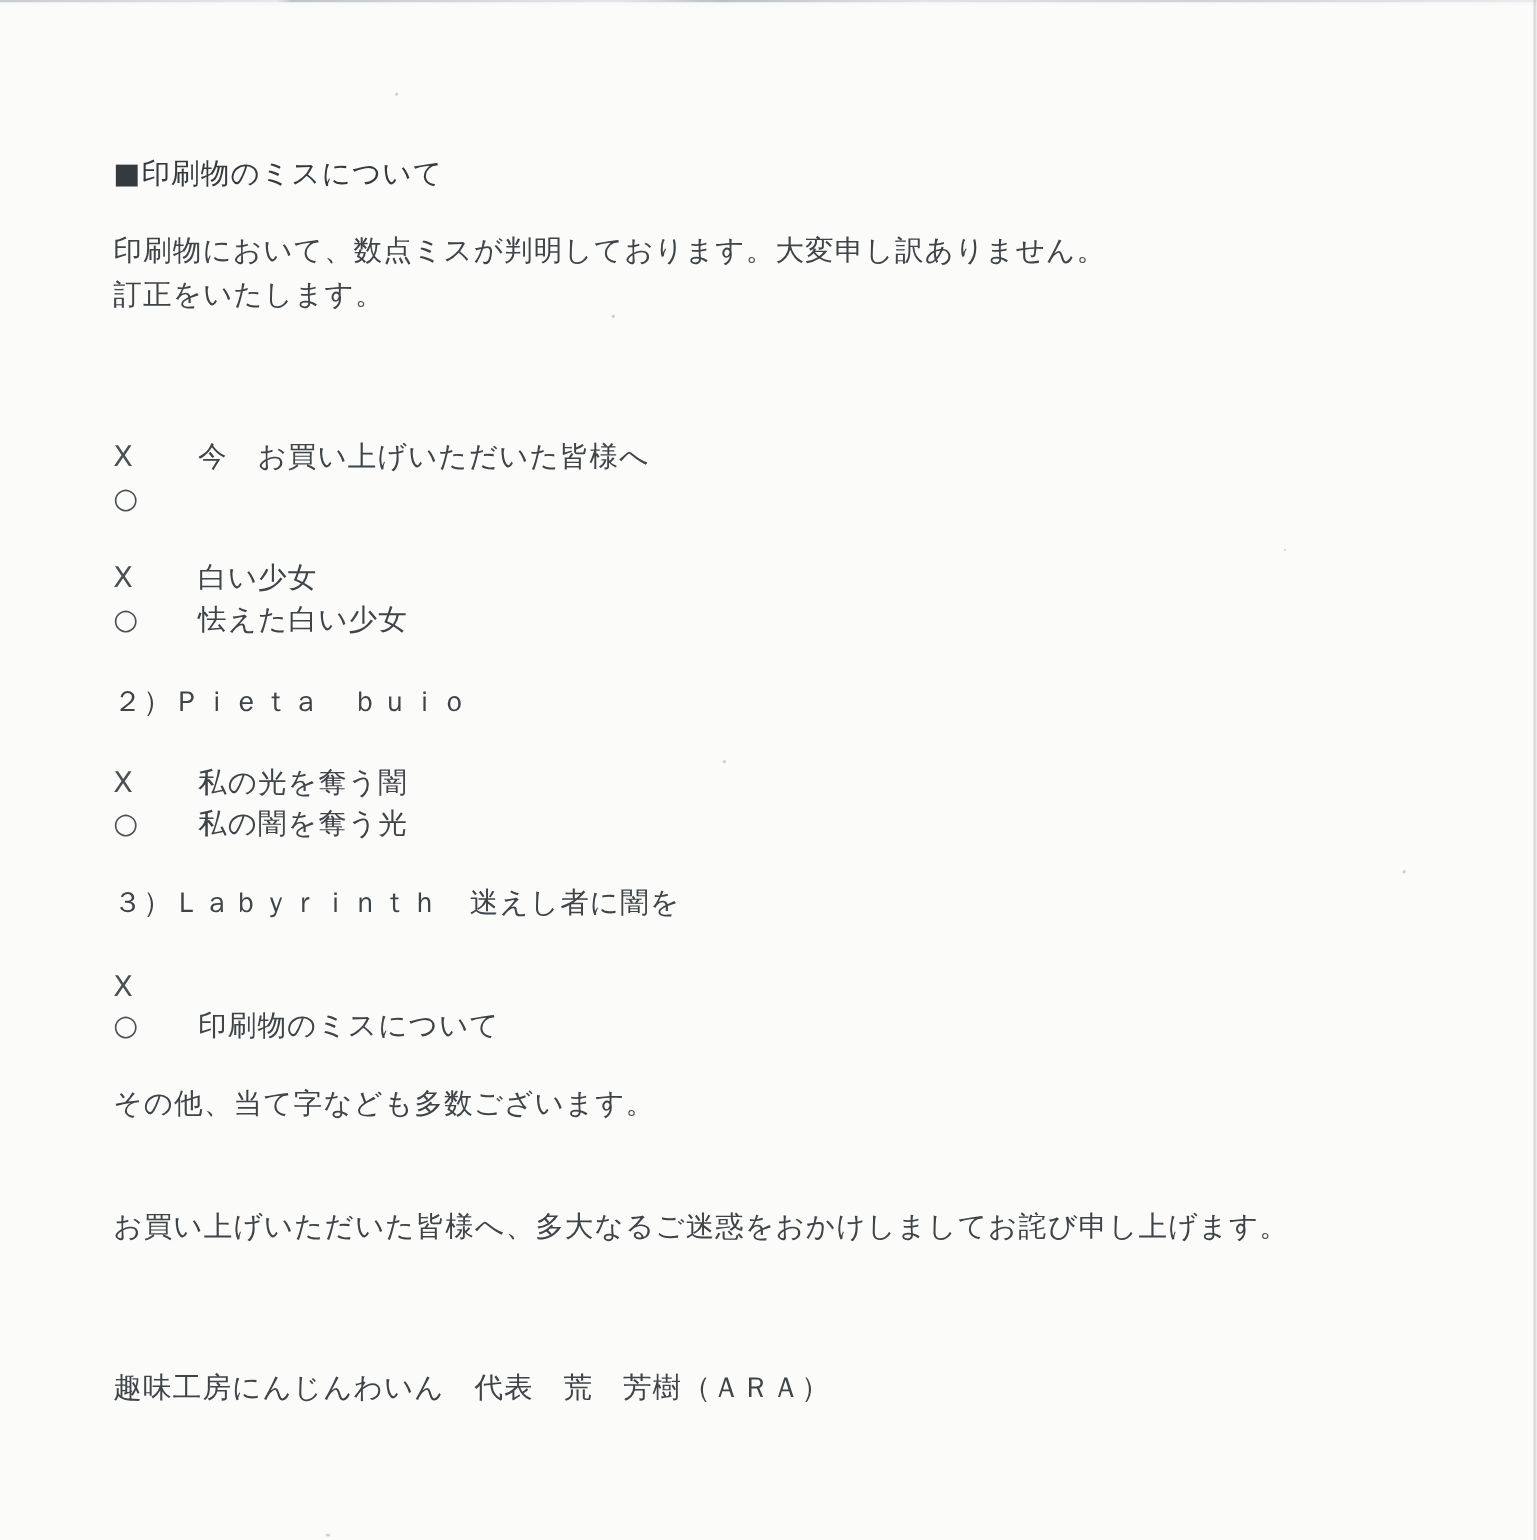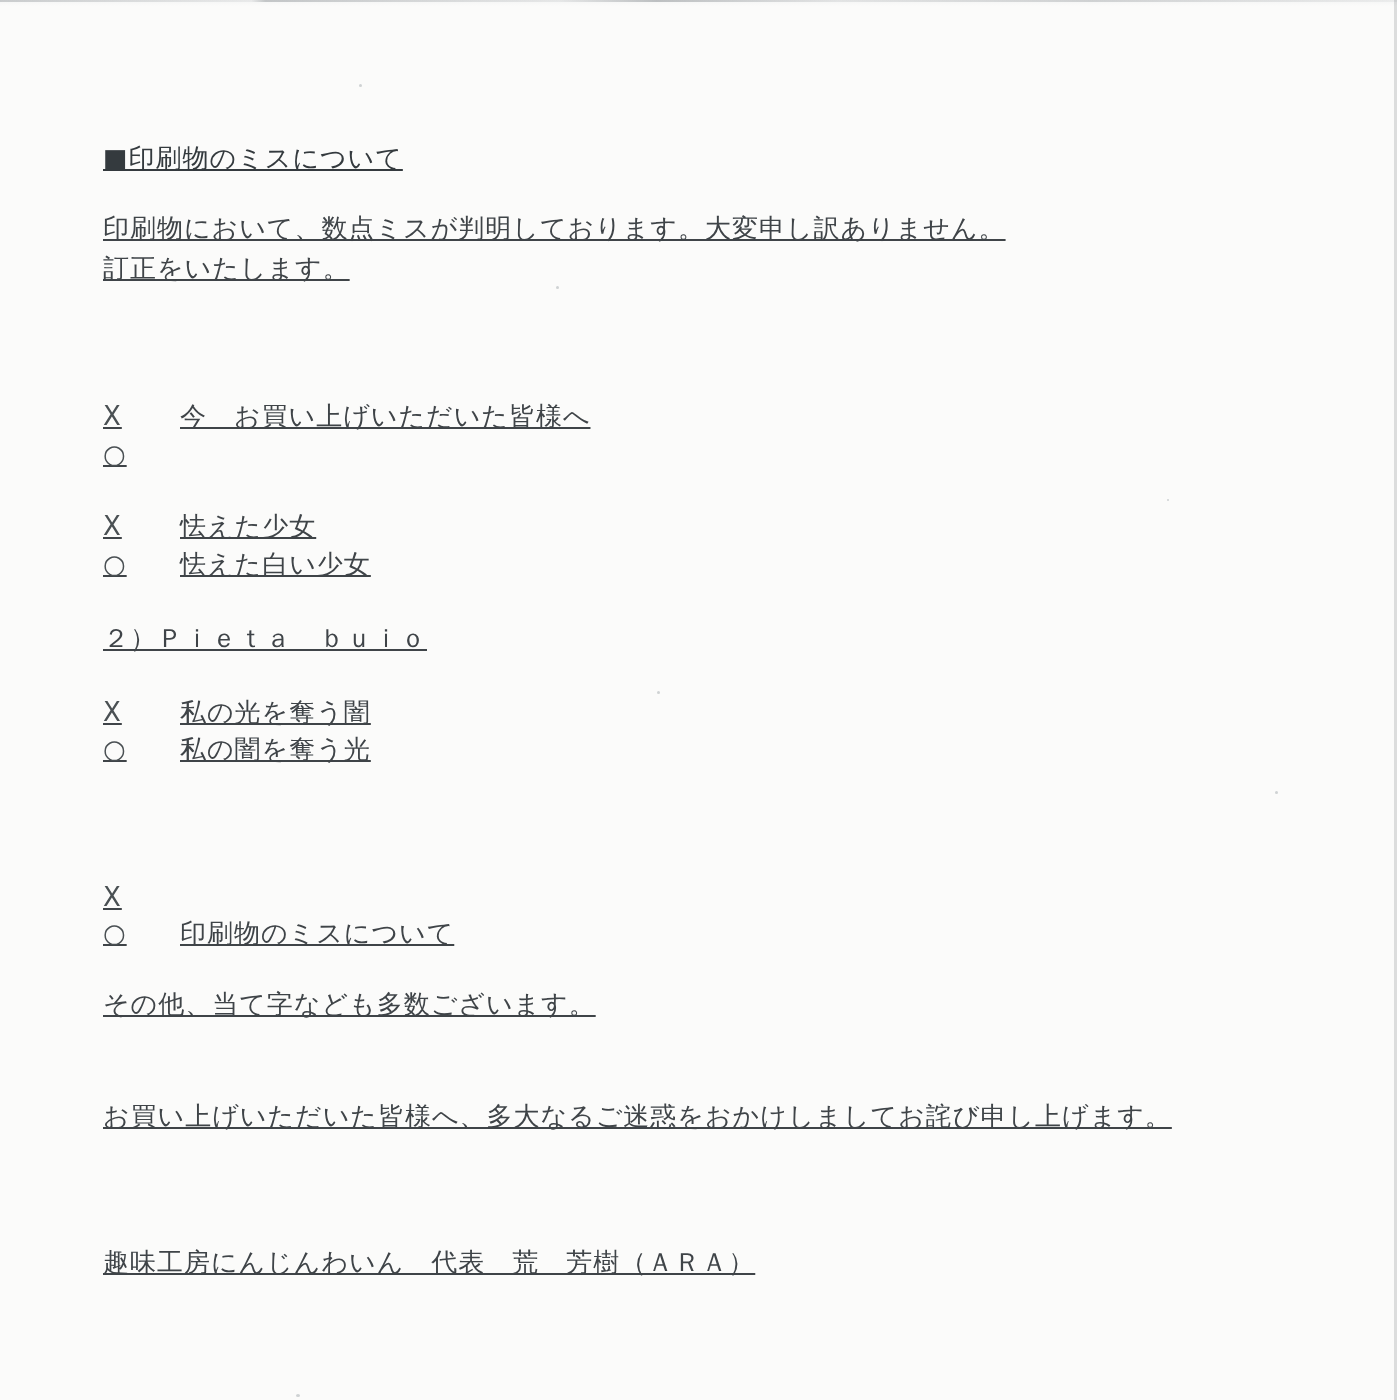--- a/index.html
+++ b/index.html
@@ -23,21 +23,20 @@
     color: #3f4448;
   }
   .line {
     position: absolute;
     left: 103px;
     font-size: 26px;
     line-height: 34px;
     letter-spacing: 1px;
     white-space: nowrap;
     color: #3f4448;
-    text-decoration: underline;
   }
   .title-line {
     font-weight: 500;
     color: #343a3e;
   }
   .marked {
     display: flex;
     align-items: flex-start;
   }
   .mark {
@@ -92,38 +91,39 @@
   <div class="line marked" style="top:399px">
     <span class="mark">X</span>
     <span class="ctext">今　お買い上げいただいた皆様へ</span>
   </div>
   <div class="line marked" style="top:437px">
     <span class="mark">○</span>
   </div>
 
   <div class="line marked" style="top:509px">
     <span class="mark">X</span>
-    <span class="ctext">怯えた少女</span>
+    <span class="ctext">白い少女</span>
   </div>
   <div class="line marked" style="top:547px">
     <span class="mark">○</span>
     <span class="ctext">怯えた白い少女</span>
   </div>
 
   <div class="line" style="top:621px">２）Ｐｉｅｔａ　ｂｕｉｏ</div>
 
   <div class="line marked" style="top:695px">
     <span class="mark">X</span>
     <span class="ctext">私の光を奪う闇</span>
   </div>
   <div class="line marked" style="top:732px">
     <span class="mark">○</span>
     <span class="ctext">私の闇を奪う光</span>
   </div>
 
+  <div class="line" style="top:804px">３）Ｌａｂｙｒｉｎｔｈ　迷えし者に闇を</div>
 
   <div class="line marked" style="top:880px">
     <span class="mark">X</span>
   </div>
   <div class="line marked" style="top:916px">
     <span class="mark">○</span>
     <span class="ctext">印刷物のミスについて</span>
   </div>
 
   <div class="line" style="top:987px">その他、当て字なども多数ございます。</div>

